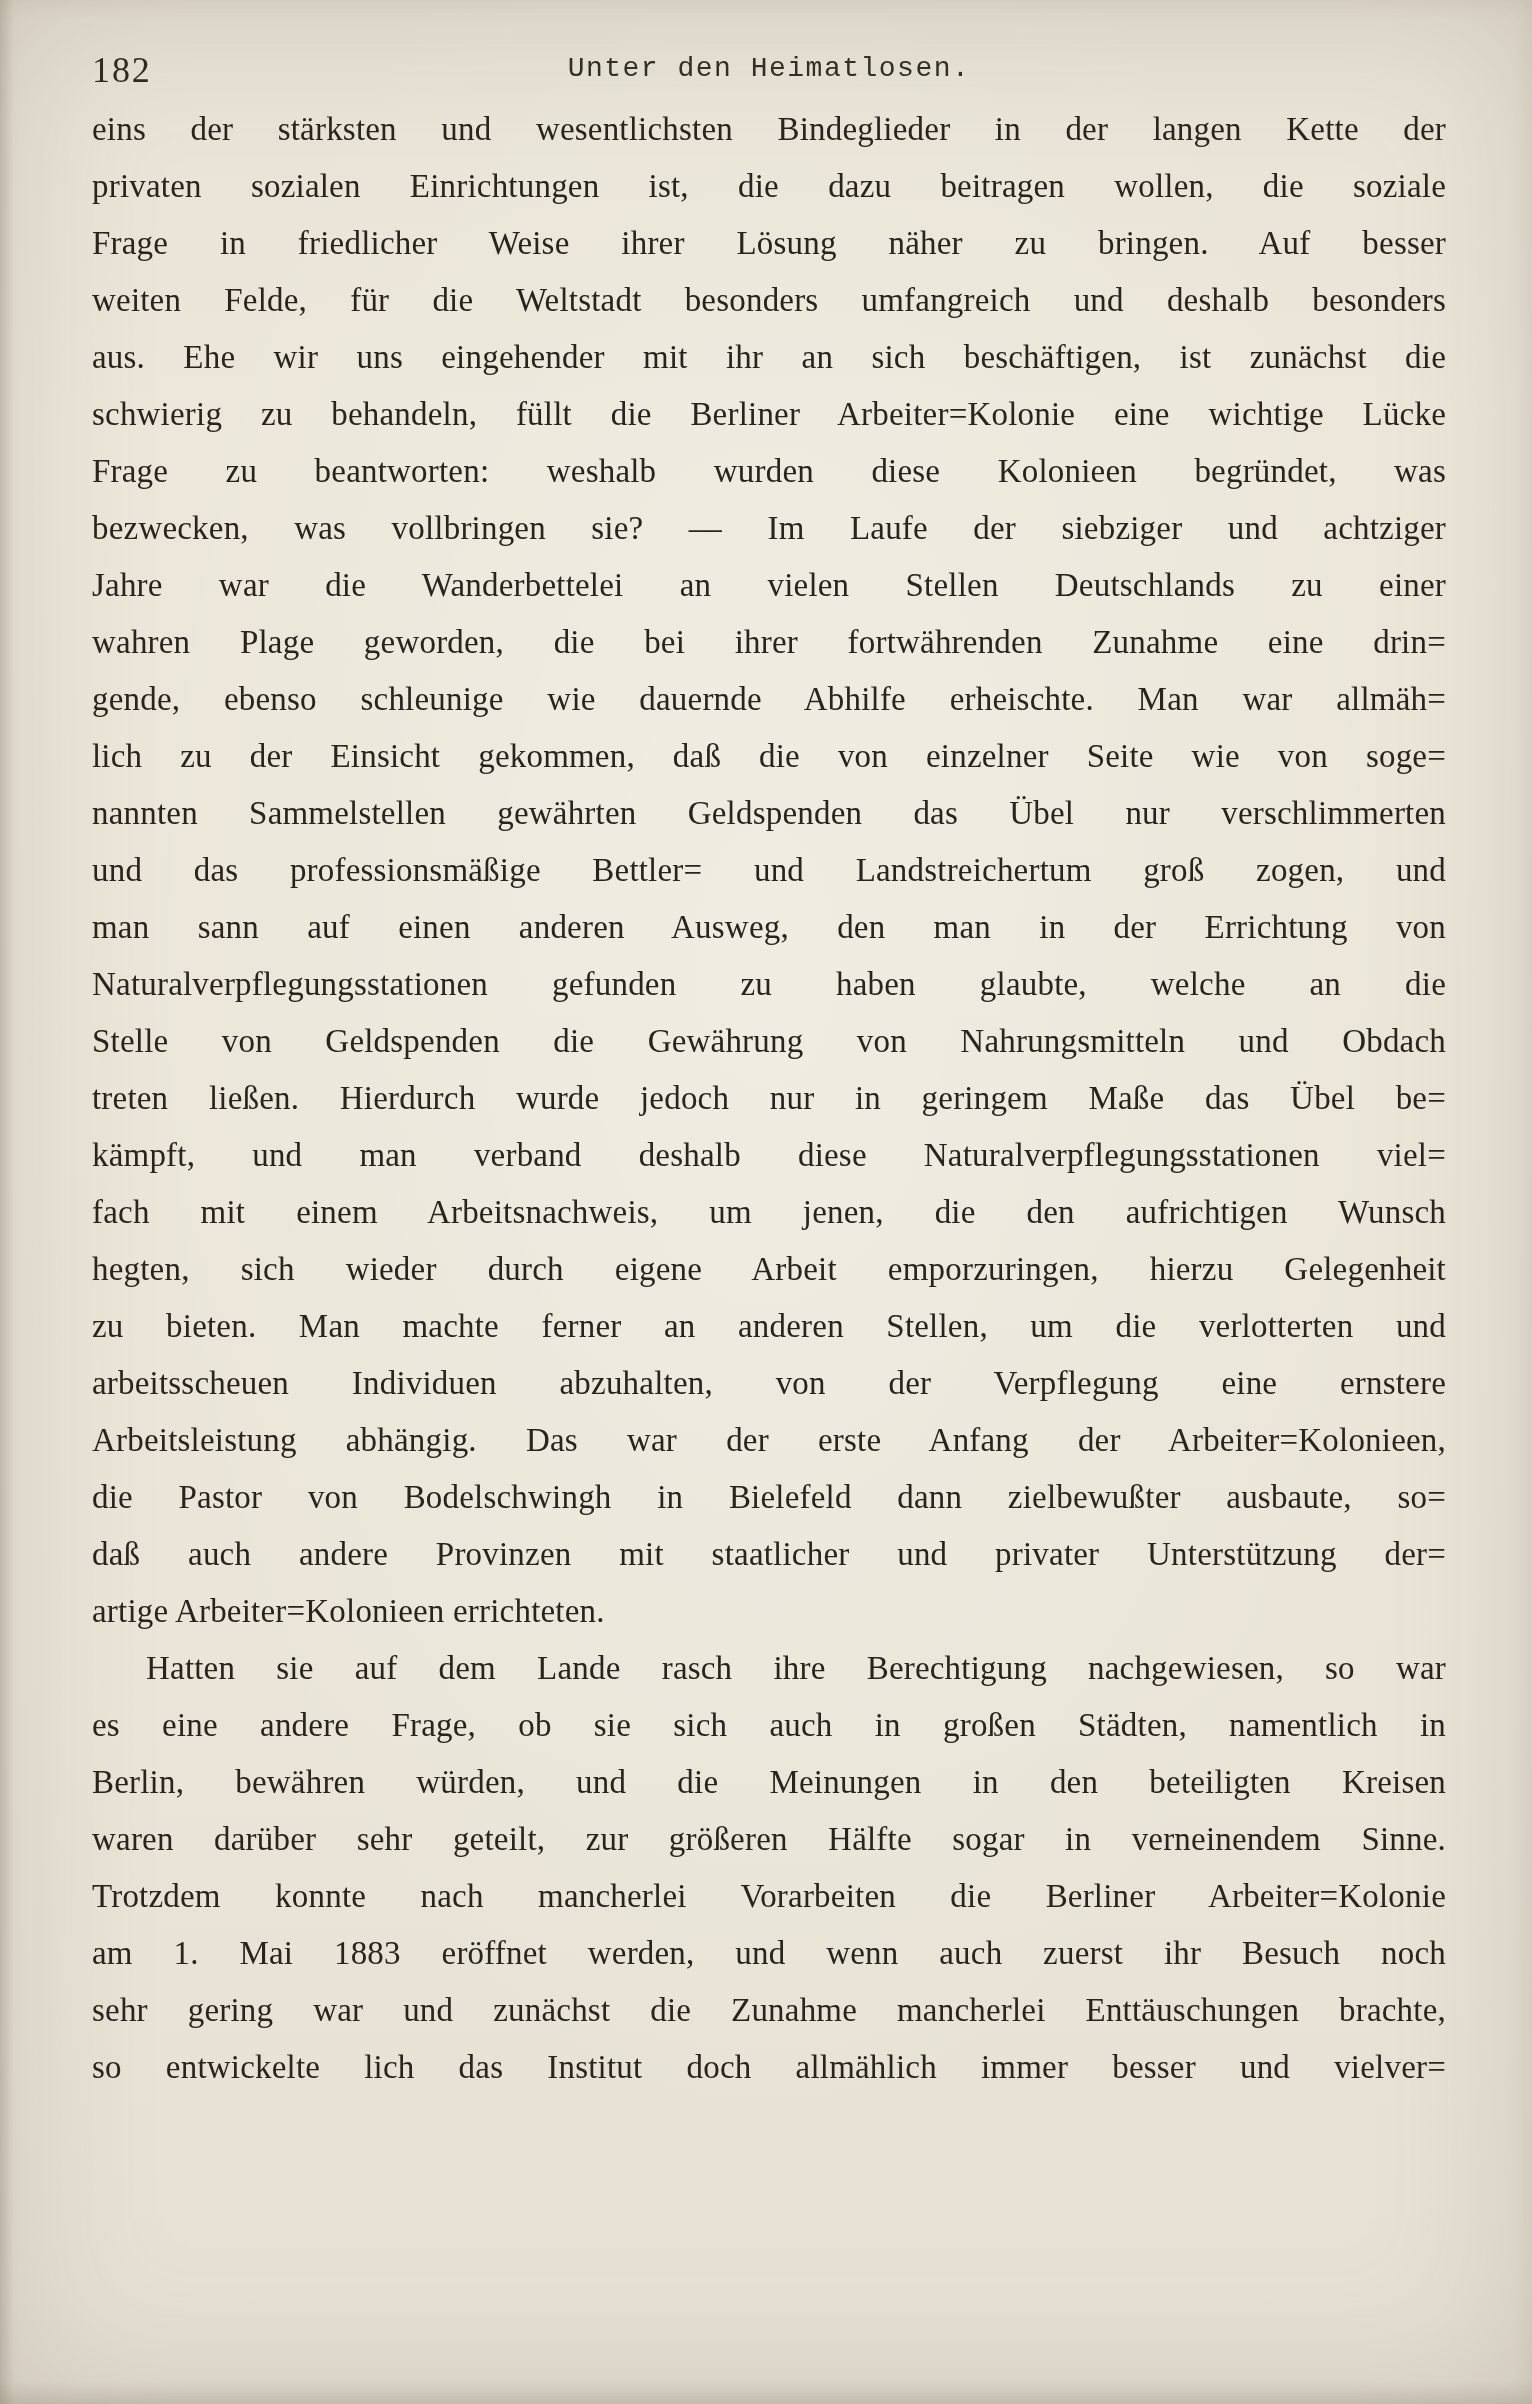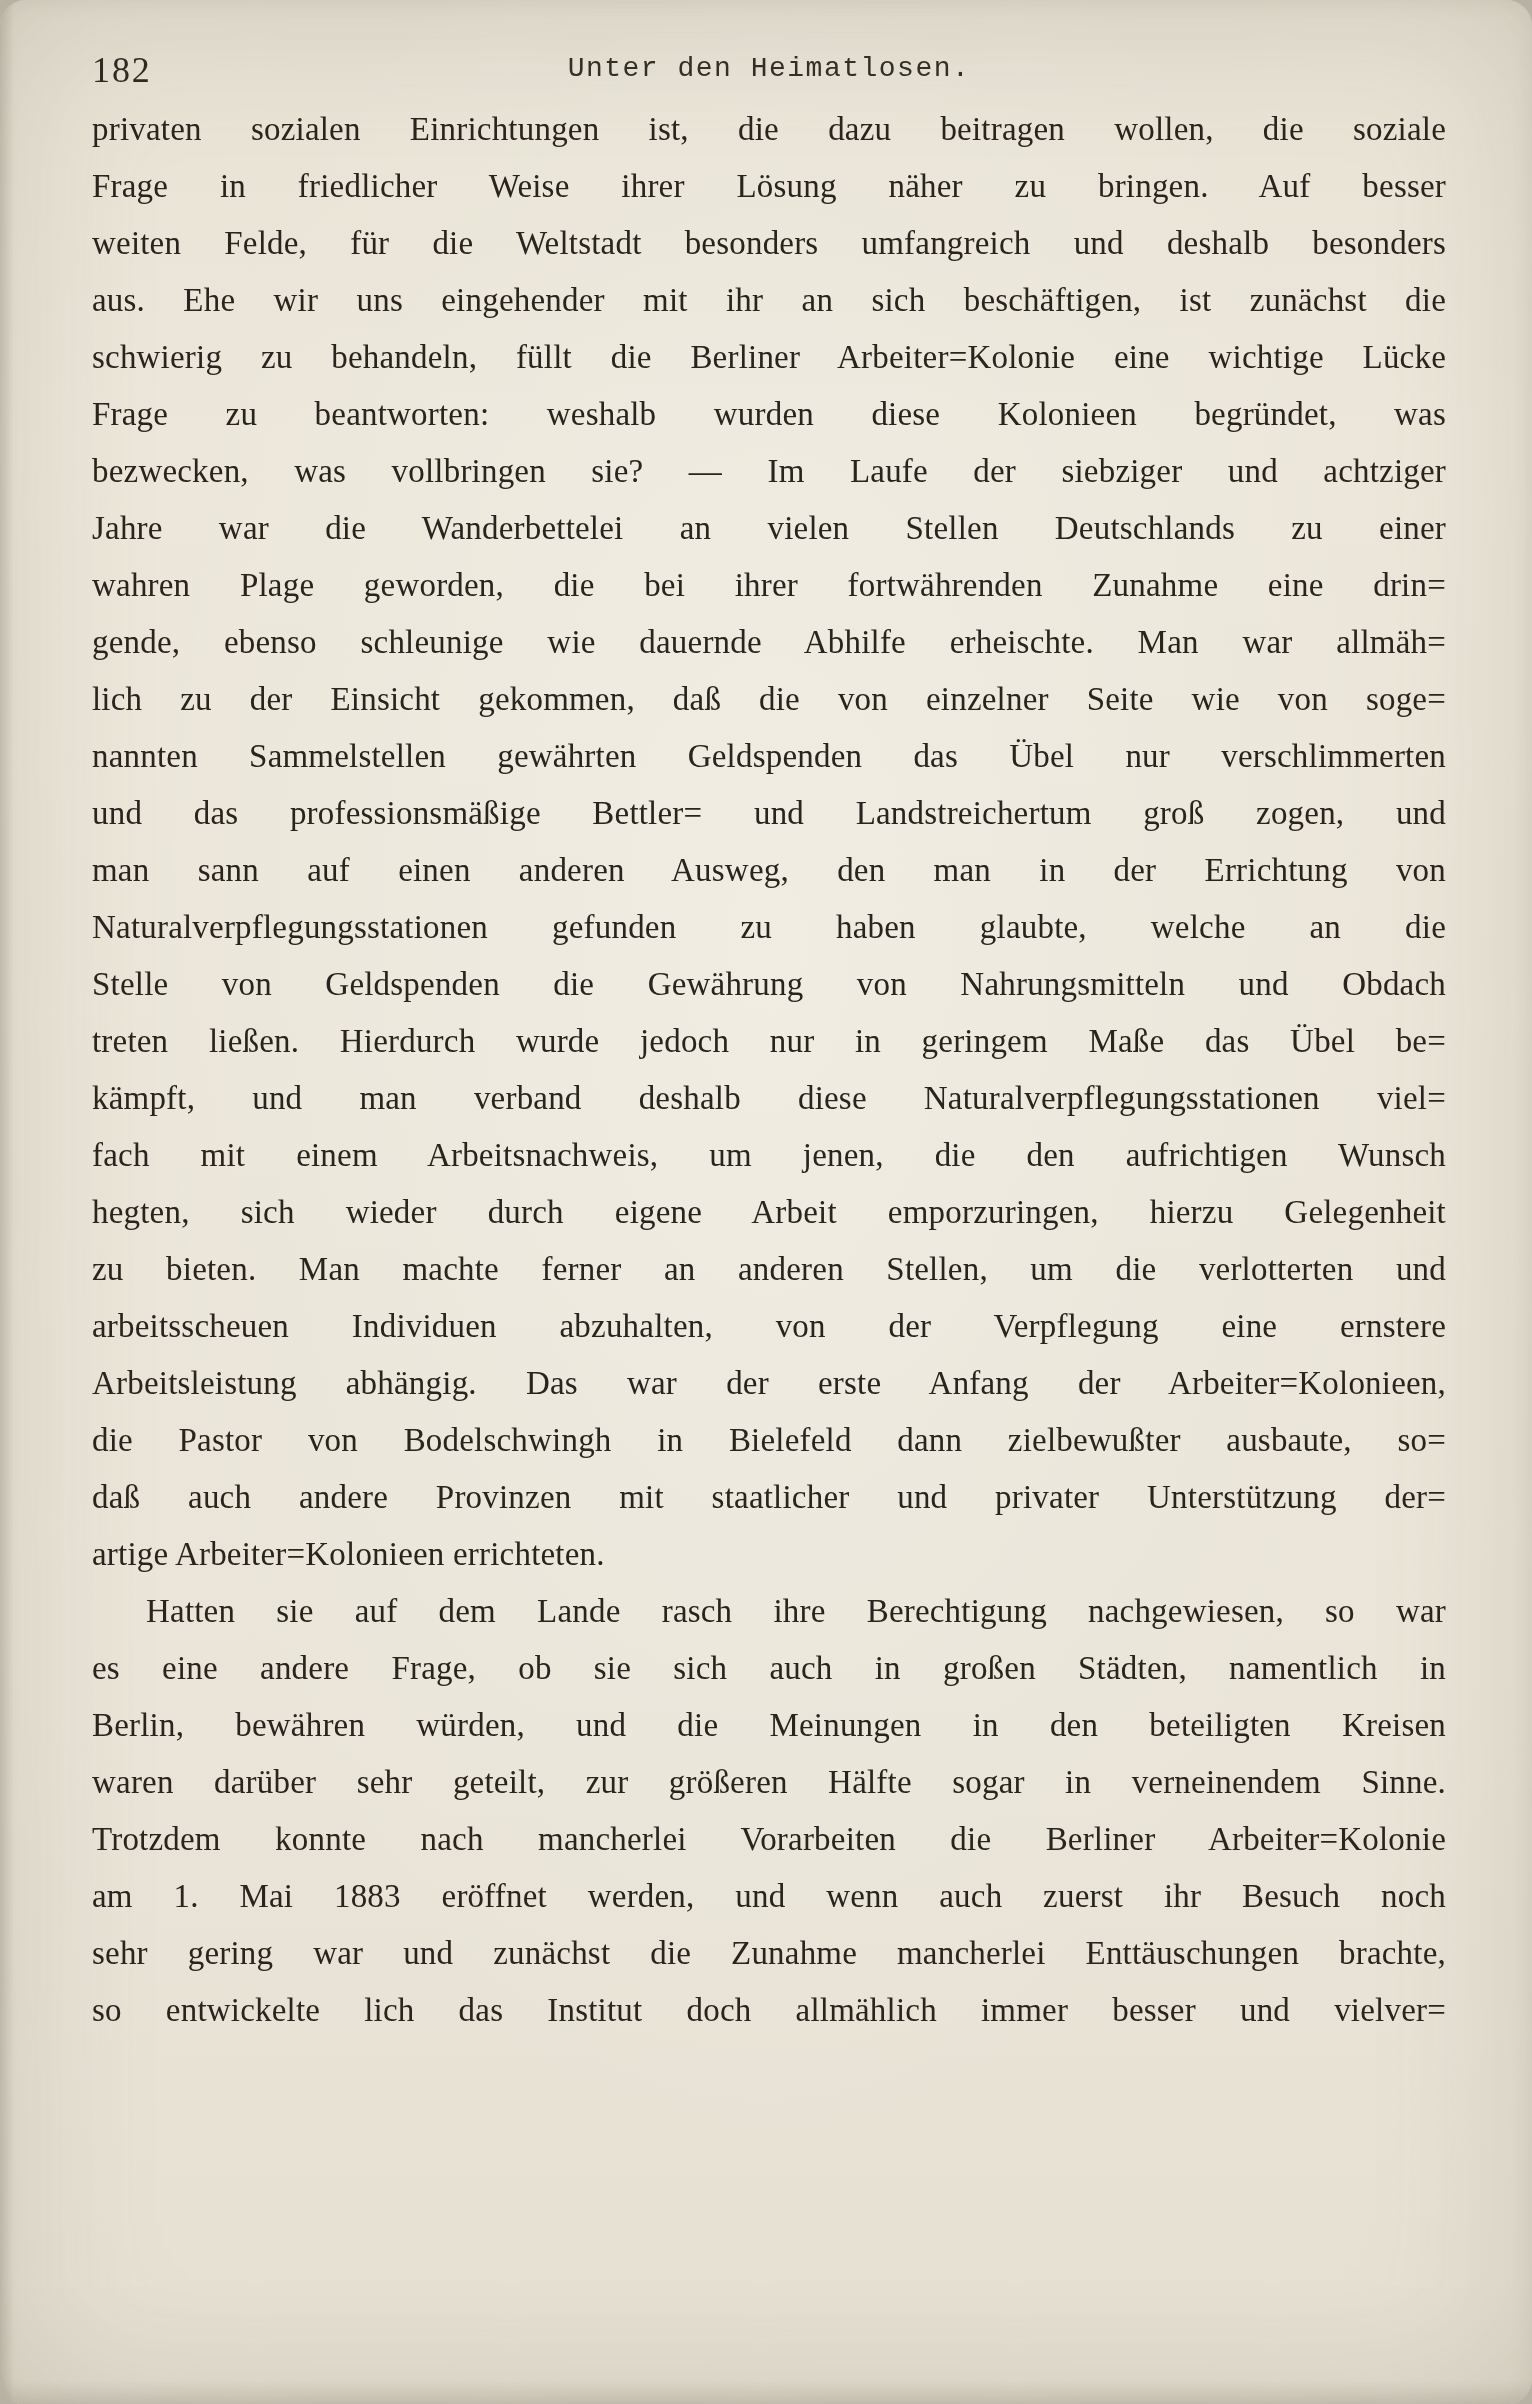--- a/index.html
+++ b/index.html
@@ -13,21 +13,20 @@
     height: 2405px;
     margin: 0 auto;
     background: #eae5d8;
     background-image:
       radial-gradient(ellipse at 50% 40%, rgba(255,255,255,0.25) 0%, rgba(255,255,255,0) 60%),
       linear-gradient(180deg, #e7e2d4 0%, #ece7da 18%, #eae5d8 70%, #e5e0d2 100%);
     box-shadow: inset 0 0 155px rgba(110, 100, 80, 0.22), inset 0 0 21.3px rgba(110,100,80,0.12);
     overflow: hidden;
     font-family: "Liberation Serif", "DejaVu Serif", serif;
     color: #2a261f;
-    border-radius: 26px;
   }
   
   .page::before {
     content: "";
     position: absolute;
     left: 0; top: 0; bottom: 0;
     width: 13.6px;
     background: linear-gradient(90deg, rgba(90,82,66,0.18), rgba(90,82,66,0));
     pointer-events: none;
   }
@@ -91,20 +90,21 @@
 </style>
 </head>
 <body>
 
 <div class="page">
   <div class="header">
     <span class="page-number">182</span>
     <span class="running-head">Unter den Heimatlosen.</span>
   </div>
   <div class="text-block">
+      <div class="line">eins der stärksten und wesentlichsten Bindeglieder in der langen Kette der</div>
       <div class="line">privaten sozialen Einrichtungen ist, die dazu beitragen wollen, die soziale</div>
       <div class="line">Frage in friedlicher Weise ihrer Lösung näher zu bringen. Auf besser</div>
       <div class="line">weiten Felde, für die Weltstadt besonders umfangreich und deshalb besonders</div>
       <div class="line">aus. Ehe wir uns eingehender mit ihr an sich beschäftigen, ist zunächst die</div>
       <div class="line">schwierig zu behandeln, füllt die Berliner Arbeiter=Kolonie eine wichtige Lücke</div>
       <div class="line">Frage zu beantworten: weshalb wurden diese Kolonieen begründet, was</div>
       <div class="line">bezwecken, was vollbringen sie? — Im Laufe der siebziger und achtziger</div>
       <div class="line">Jahre war die Wanderbettelei an vielen Stellen Deutschlands zu einer</div>
       <div class="line">wahren Plage geworden, die bei ihrer fortwährenden Zunahme eine drin=</div>
       <div class="line">gende, ebenso schleunige wie dauernde Abhilfe erheischte. Man war allmäh=</div>

